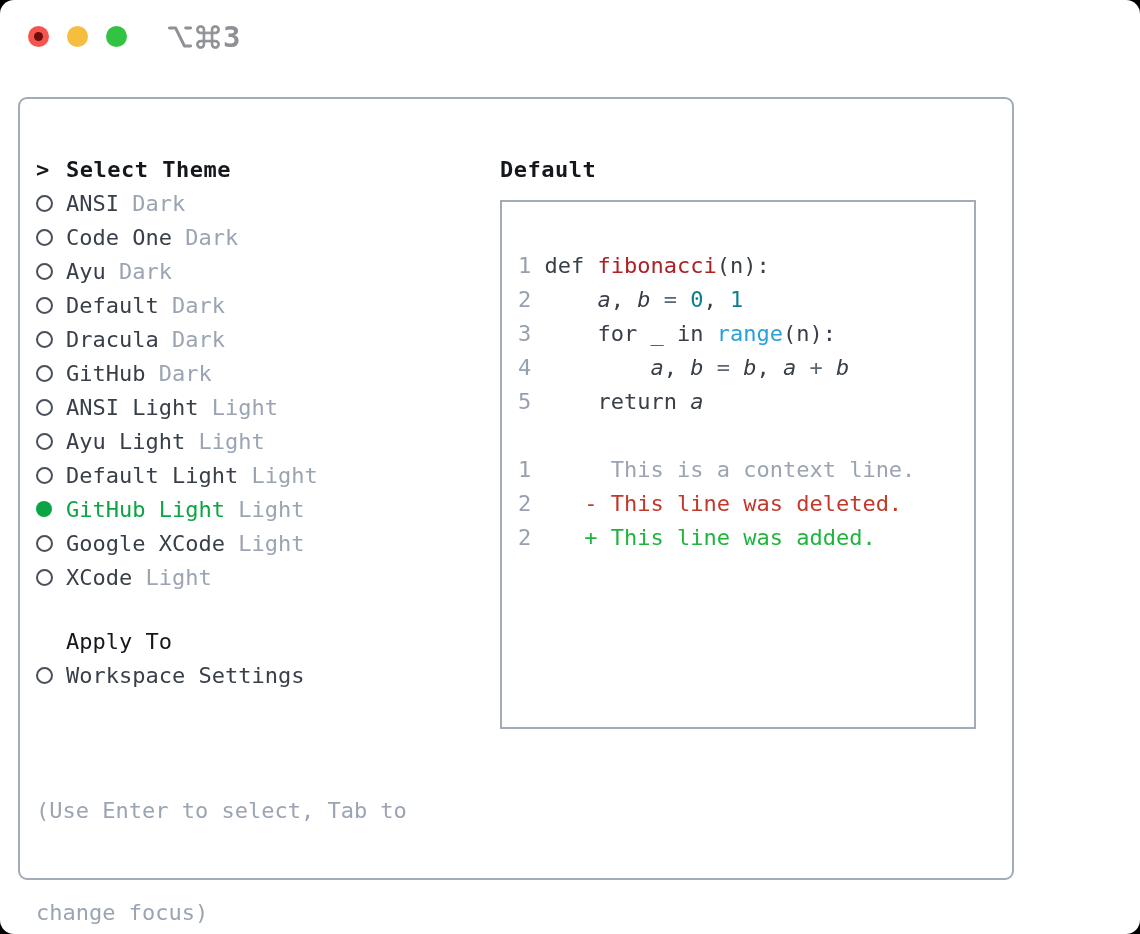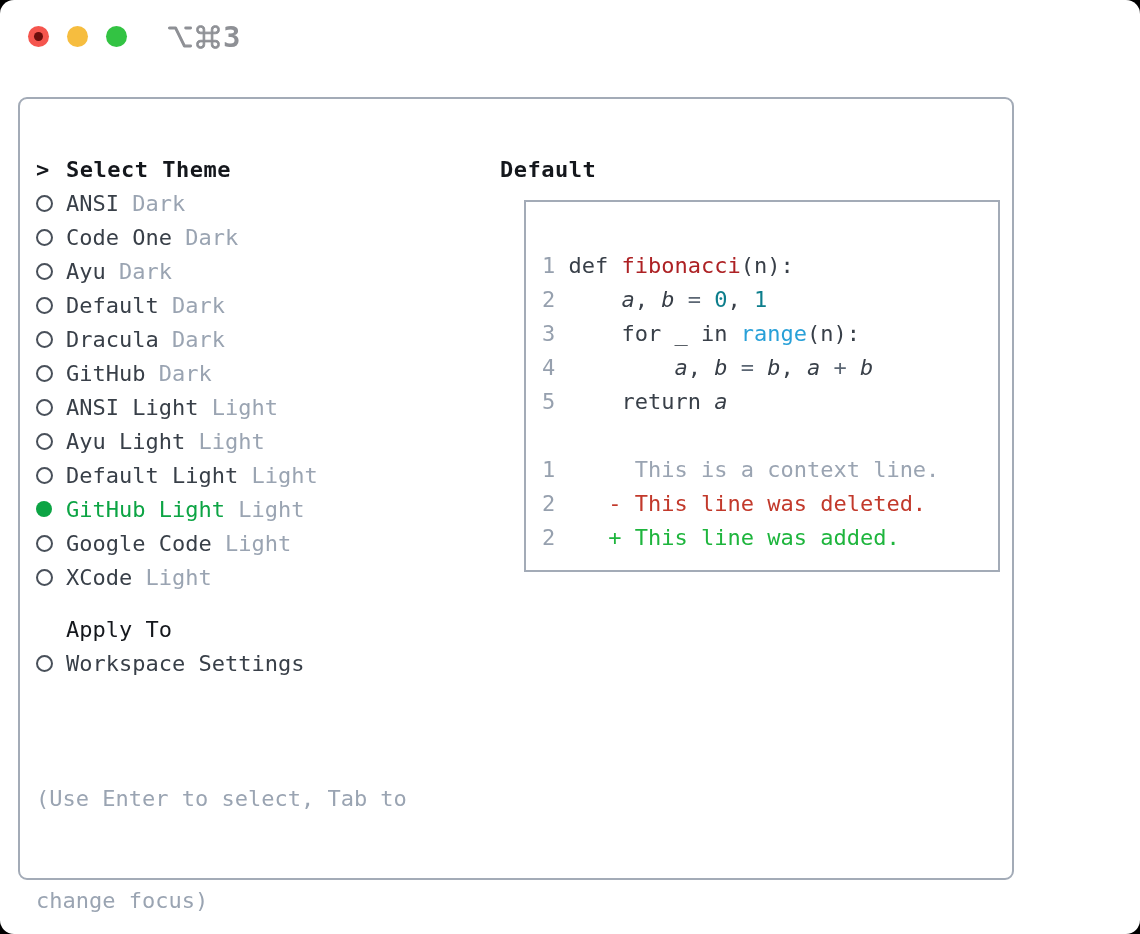--- a/index.html
+++ b/index.html
@@ -36,26 +36,26 @@
   .trow{display:flex;align-items:center;height:34px;font-size:22px;}
   .marker-slot{width:30px;flex:none;display:flex;align-items:center;}
   .ring{width:13px;height:13px;border-radius:50%;border:2px solid #49505a;box-sizing:content-box;}
   .dotfill{width:16px;height:16px;border-radius:50%;background:var(--sel-green);}
   .chev{font-weight:bold;color:var(--heading);font-size:22px;}
   .heading{font-weight:bold;color:var(--heading);letter-spacing:.5px;}
   .subheading{color:var(--heading);}
   .item-name{color:var(--text-dark);white-space:pre;}
   .item-name.selected{color:var(--sel-green);}
   .variant{color:var(--muted);white-space:pre;}
-  .apply-block{margin-top:18px;}
+  .apply-block{margin-top:30px;}
   .hint{margin-top:34px;color:var(--muted);font-size:22px;line-height:34px;white-space:pre;}
   
   .preview-box{
-    margin-left:24px;margin-top:14px;
-    width:476px;height:372px;box-sizing:border-box;
+    margin-left:0;margin-top:14px;
+    width:476px;height:529px;box-sizing:border-box;
     border:2px solid var(--border-gray);
     background:#fff;
   }
   .preview-box pre{
     margin:0;padding:47px 0 0 16px;
     font-family:inherit;font-size:22px;line-height:34px;
   }
   .code-line{height:34px;white-space:pre;}
   .ln{color:var(--ln);}
   .tok-kw{color:var(--text-dark);}
@@ -171,21 +171,21 @@
             <span class="marker-slot">
               <span class="dotfill"></span>
             </span>
             <span class="item-name selected">GitHub Light </span>
             <span class="variant">Light</span>
           </div>
           <div class="trow">
             <span class="marker-slot">
               <span class="ring"></span>
             </span>
-            <span class="item-name">Google Code </span>
+            <span class="item-name">Google XCode </span>
             <span class="variant">Light</span>
           </div>
           <div class="trow">
             <span class="marker-slot">
               <span class="ring"></span>
             </span>
             <span class="item-name">XCode </span>
             <span class="variant">Light</span>
           </div>
         </div>

